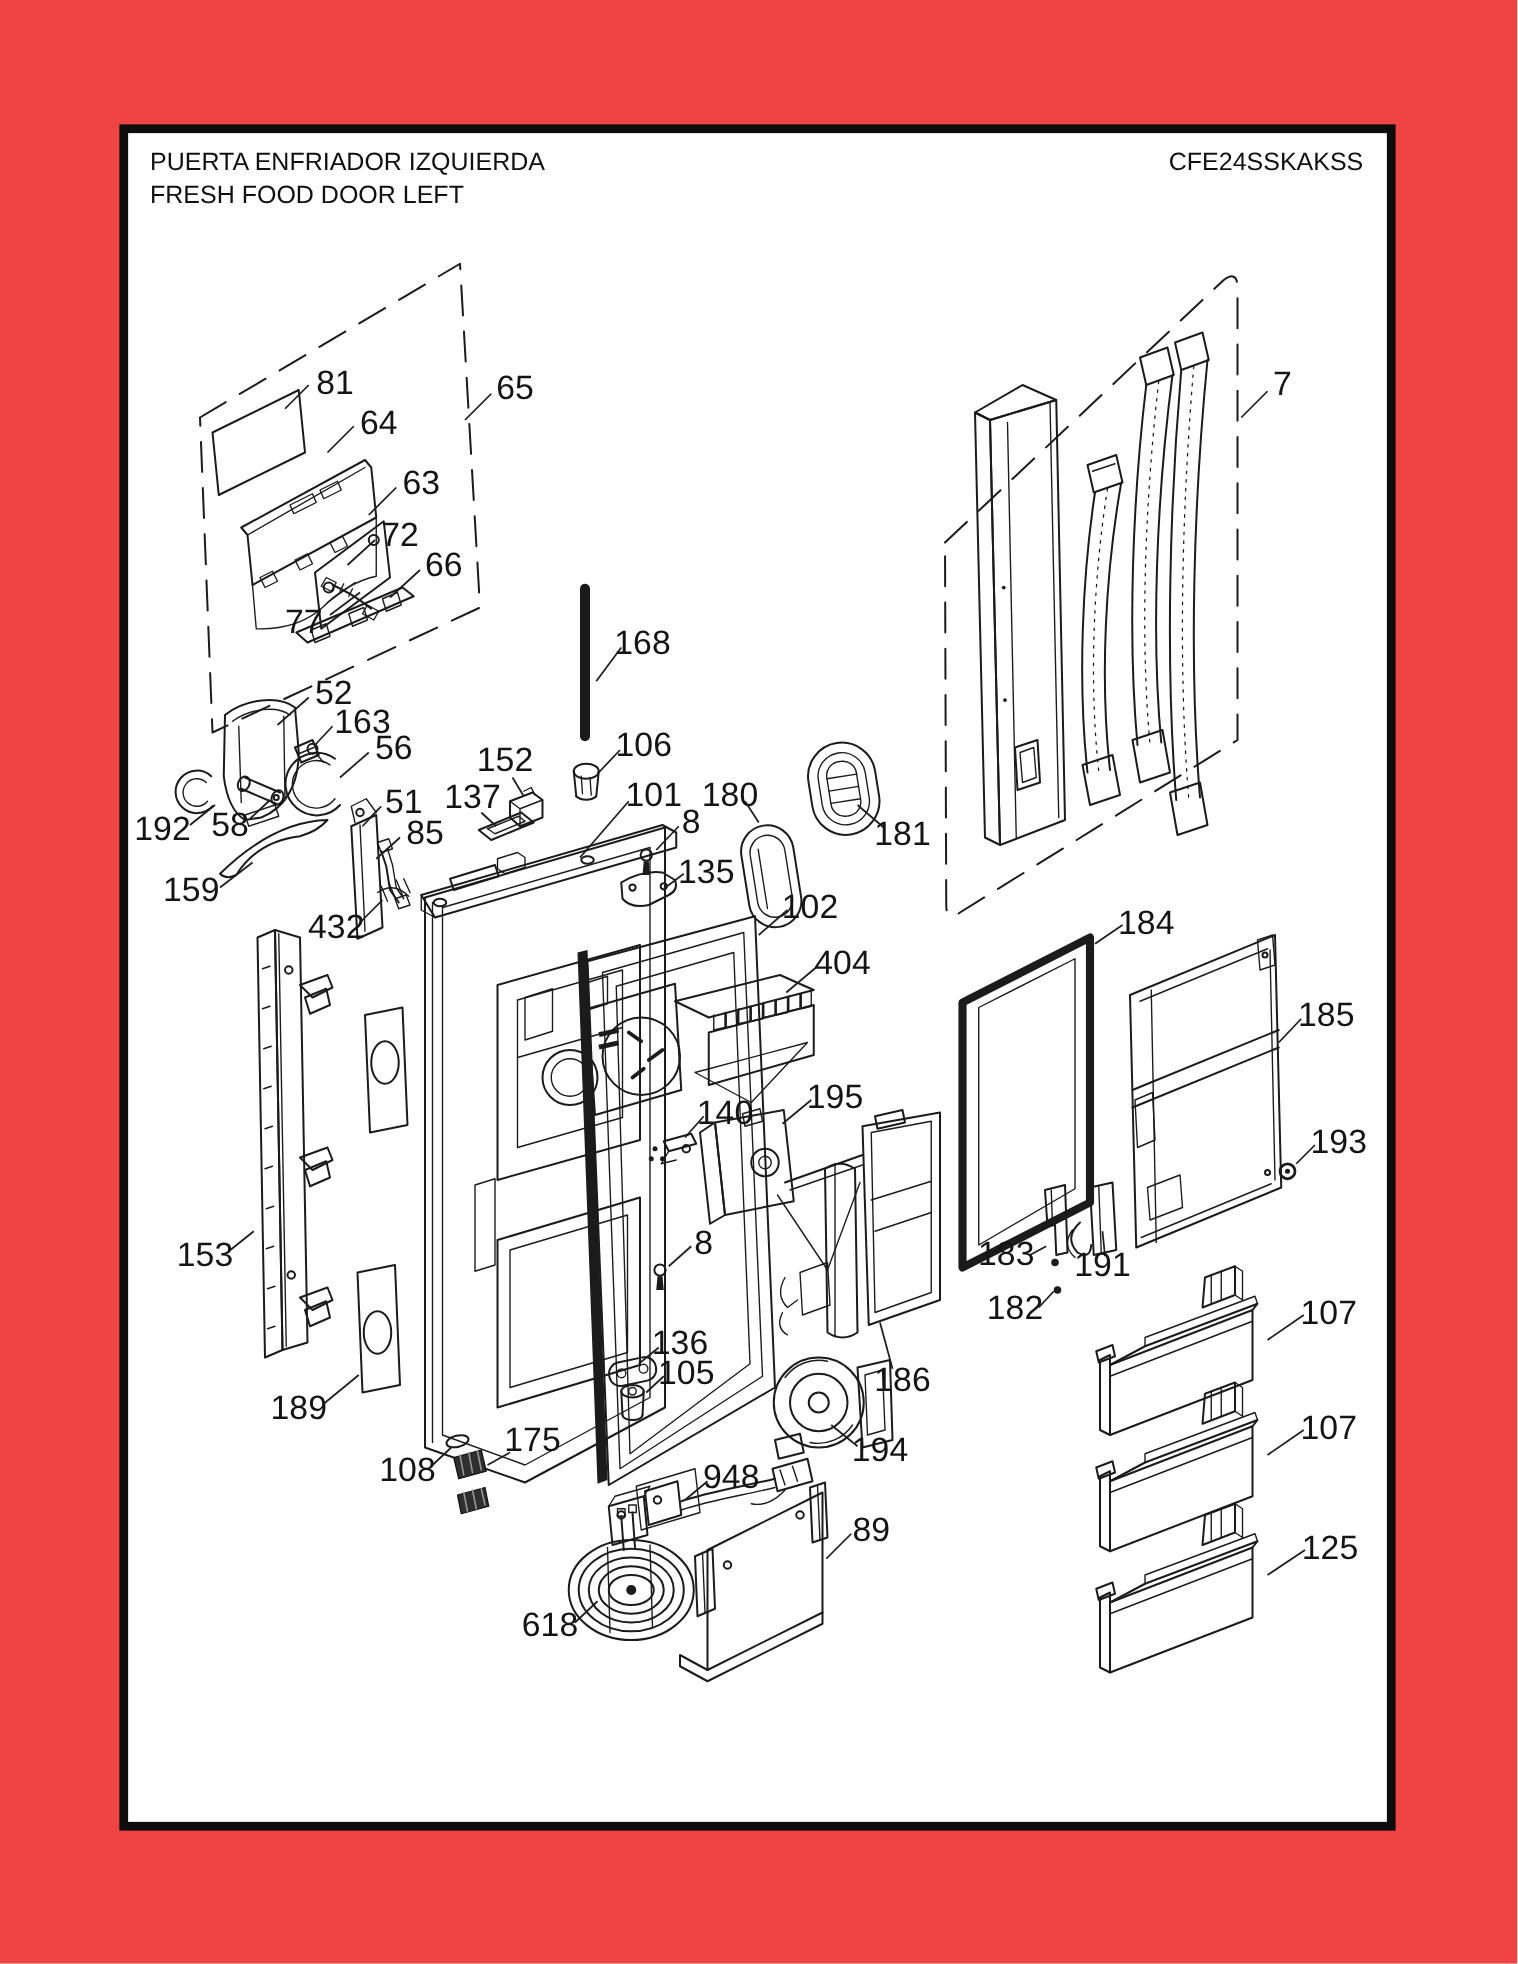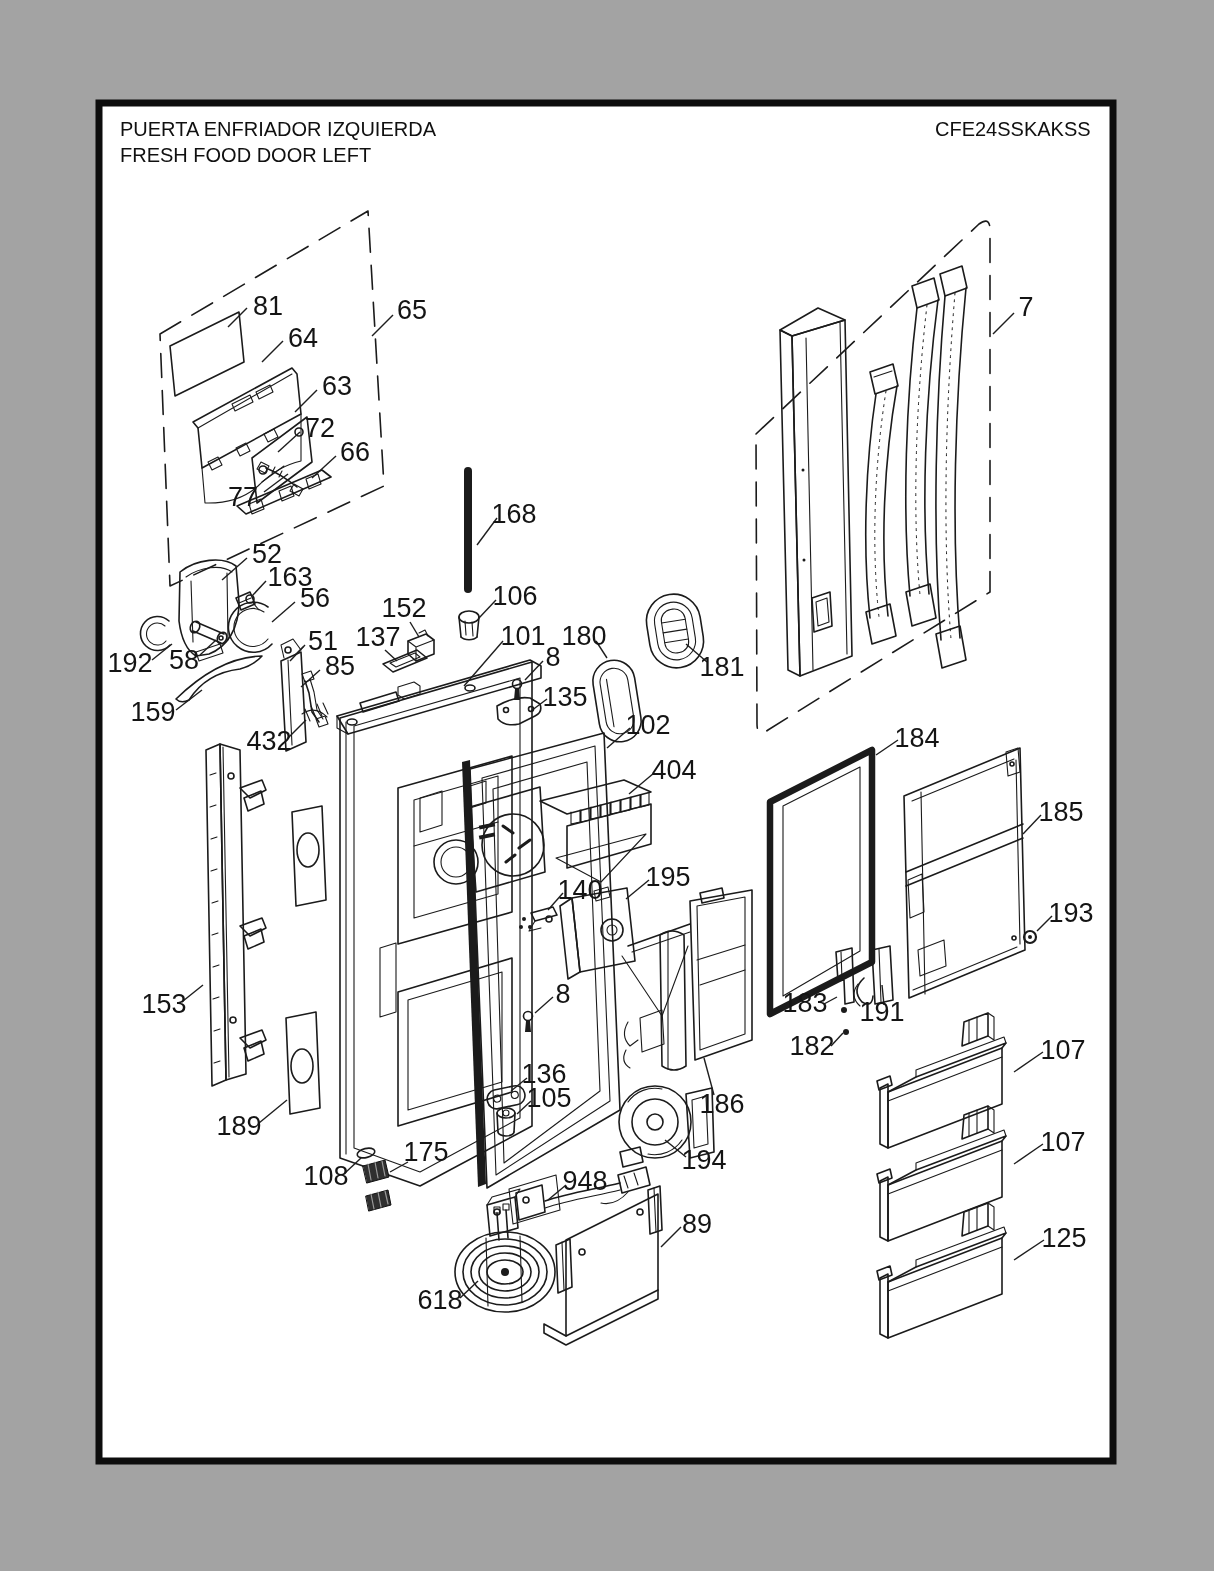--- a/index.html
+++ b/index.html
@@ -1,16 +1,16 @@
 <!DOCTYPE html>
 <html><head>
 <meta charset="utf-8">
 <style>
   html,body{margin:0;padding:0;background:#fff}
-  .page{width:1214px;height:1571px;position:relative;background:#a3a3a3;
+  .page{width:1214px;height:1571px;position:relative;background:#ef4444;
         font-family:"Liberation Sans", sans-serif;overflow:hidden}
   svg{display:block}
   svg text{font-family:"Liberation Sans", sans-serif}
   .ln{stroke:#1b1b1b;fill:none;stroke-width:1.6;stroke-linejoin:round;stroke-linecap:round}
   .thin{stroke-width:1.1}
   .dash{stroke-dasharray:24 13}
   .dot{stroke-dasharray:2 5;stroke-width:1}
   .ink{fill:#1b1b1b;stroke:none}
   .darkcap{fill:#2f2f2f;stroke:#111;stroke-width:1}
   .hatch{stroke:#9a9a9a;stroke-width:1.2}

